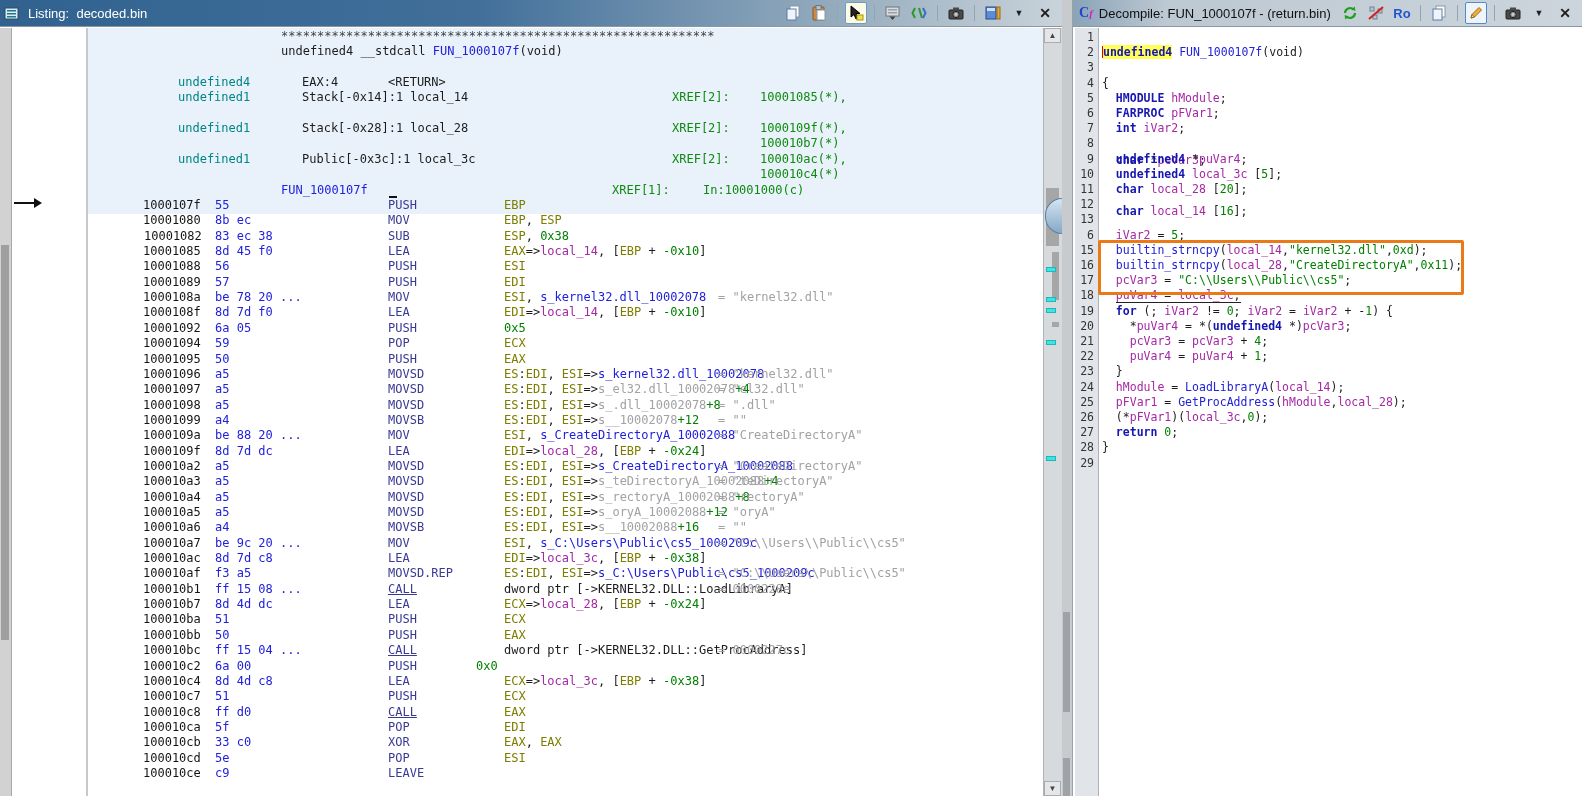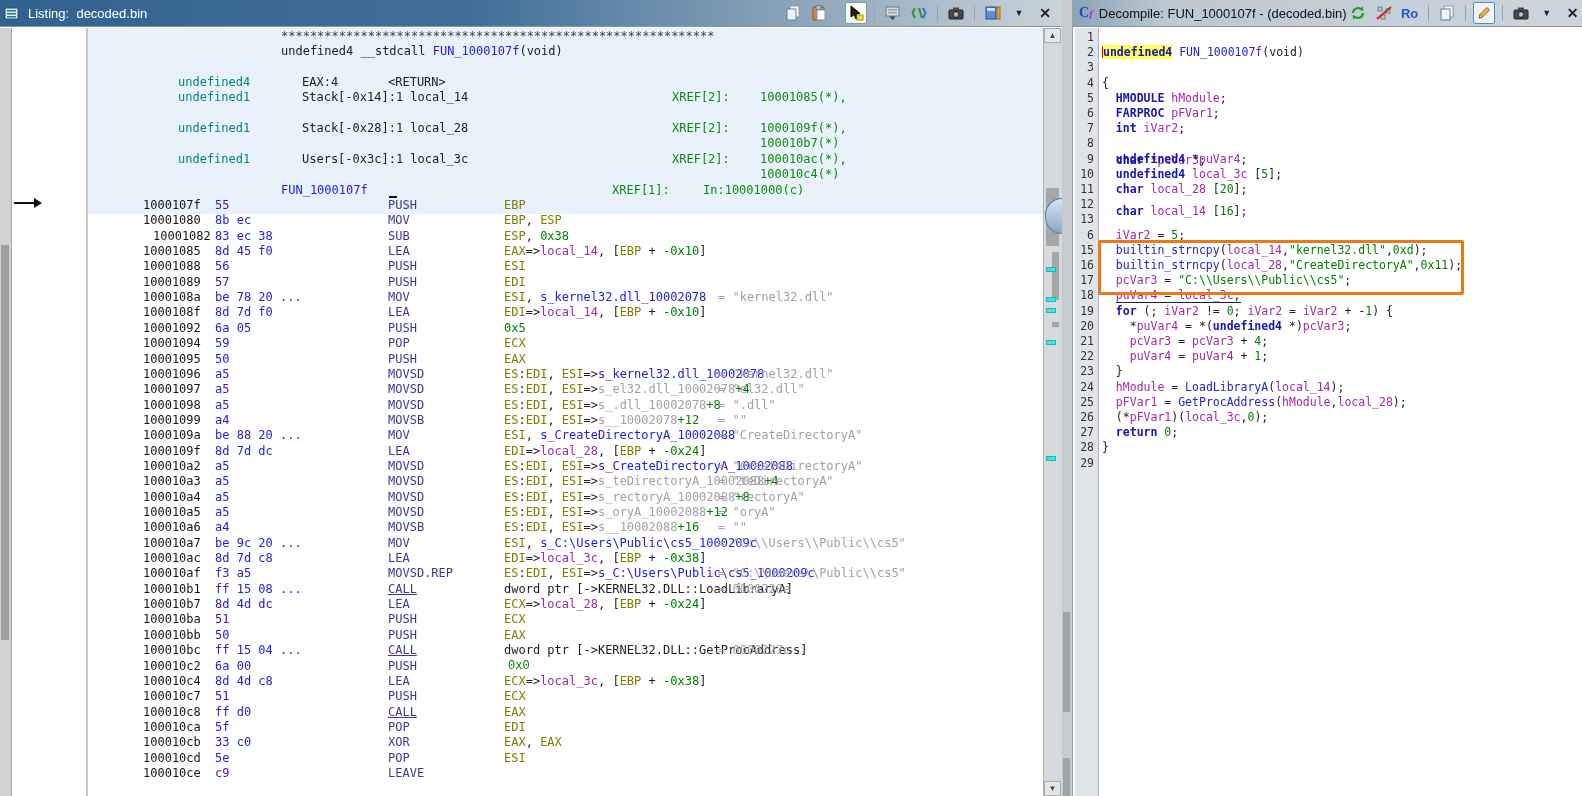--- a/index.html
+++ b/index.html
@@ -156,26 +156,26 @@
       <div class="marginwhite">
         <div class="iparrow"></div>
       </div>
       <div class="cursorbar"></div>
     <div class="hline" style="top: 1px;"><span class="col t-plate" style="left: 281px;">************************************************************</span></div>
         <div class="hline" style="top: 16.35px;"><span class="col t-p" style="left: 281px;"><span class="t-p">undefined4 __stdcall </span><span class="t-lbl">FUN_1000107f</span><span class="t-p">(void)</span></span></div>
         <div class="hline" style="top: 47.05px;"><span class="col t-type" style="left: 178px;">undefined4</span><span class="col t-p" style="left: 302px;">EAX:4</span><span class="col t-p" style="left: 388px;">&lt;RETURN&gt;</span></div>
         <div class="hline" style="top: 62.4px;"><span class="col t-type" style="left: 178px;">undefined1</span><span class="col t-p" style="left: 302px;">Stack[-0x14]:1 local_14</span><span class="col t-xref" style="left: 672px;">XREF[2]:</span><span class="col t-xref" style="left: 760px;">10001085(*),</span></div>
         <div class="hline" style="top: 93.1px;"><span class="col t-type" style="left: 178px;">undefined1</span><span class="col t-p" style="left: 302px;">Stack[-0x28]:1 local_28</span><span class="col t-xref" style="left: 672px;">XREF[2]:</span><span class="col t-xref" style="left: 760px;">1000109f(*),</span></div>
         <div class="hline" style="top: 108.45px;"><span class="col t-xref" style="left: 760px;">100010b7(*)</span></div>
-        <div class="hline" style="top: 123.8px;"><span class="col t-type" style="left: 178px;">undefined1</span><span class="col t-p" style="left: 302px;">Users[-0x3c]:1 local_3c</span><span class="col t-xref" style="left: 672px;">XREF[2]:</span><span class="col t-xref" style="left: 760px;">100010ac(*),</span></div>
+        <div class="hline" style="top: 123.8px;"><span class="col t-type" style="left: 178px;">undefined1</span><span class="col t-p" style="left: 302px;">Public[-0x3c]:1 local_3c</span><span class="col t-xref" style="left: 672px;">XREF[2]:</span><span class="col t-xref" style="left: 760px;">100010ac(*),</span></div>
         <div class="hline" style="top: 139.15px;"><span class="col t-xref" style="left: 760px;">100010c4(*)</span></div>
         <div class="hline" style="top: 154.5px;"><span class="col t-lbl" style="left: 281px;">FUN_1000107f</span><span class="col t-xref" style="left: 612px;">XREF[1]:</span><span class="col t-xref" style="left: 703px;">In:10001000(c)</span></div>
         <div class="lrow" style="top: 170px; text-align: center;"><span class="col t-addr" style="left: 143px;">1000107f</span><span class="col t-bytes" style="left: 215px;">55</span><span class="col t-mn" style="left: 388px;">PUSH</span><span class="col t-p" style="left: 504px;"><span class="t-reg">EBP</span></span></div>
         <div class="lrow" style="top: 185.35px;"><span class="col t-addr" style="left: 143px;">10001080</span><span class="col t-bytes" style="left: 215px;">8b ec</span><span class="col t-mn" style="left: 388px;">MOV</span><span class="col t-p" style="left: 504px;"><span class="t-reg">EBP</span><span class="t-p">, </span><span class="t-reg">ESP</span></span></div>
-        <div class="lrow" style="top: 200.7px;"><span class="col t-addr" style="left: 153px;">10001082</span><span class="col t-bytes" style="left: 215px;">83 ec 38</span><span class="col t-mn" style="left: 388px;">SUB</span><span class="col t-p" style="left: 504px;"><span class="t-reg">ESP</span><span class="t-p">, </span><span class="t-num">0x38</span></span></div>
+        <div class="lrow" style="top: 200.7px;"><span class="col t-addr" style="left: 144px;">10001082</span><span class="col t-bytes" style="left: 215px;">83 ec 38</span><span class="col t-mn" style="left: 388px;">SUB</span><span class="col t-p" style="left: 504px;"><span class="t-reg">ESP</span><span class="t-p">, </span><span class="t-num">0x38</span></span></div>
         <div class="lrow" style="top: 216.05px;"><span class="col t-addr" style="left: 143px;">10001085</span><span class="col t-bytes" style="left: 215px;">8d 45 f0</span><span class="col t-mn" style="left: 388px;">LEA</span><span class="col t-p" style="left: 504px;"><span class="t-reg">EAX</span><span class="t-p">=&gt;</span><span class="t-var">local_14</span><span class="t-p">, [</span><span class="t-reg">EBP</span><span class="t-p"> + </span><span class="t-num">-0x10</span><span class="t-p">]</span></span></div>
         <div class="lrow" style="top: 231.4px;"><span class="col t-addr" style="left: 143px;">10001088</span><span class="col t-bytes" style="left: 215px; text-align: center;">56</span><span class="col t-mn" style="left: 388px;">PUSH</span><span class="col t-p" style="left: 504px;"><span class="t-reg">ESI</span></span></div>
         <div class="lrow" style="top: 246.75px;"><span class="col t-addr" style="left: 143px;">10001089</span><span class="col t-bytes" style="left: 215px;">57</span><span class="col t-mn" style="left: 388px;">PUSH</span><span class="col t-p" style="left: 504px;"><span class="t-reg">EDI</span></span></div>
         <div class="lrow" style="top: 262.1px;"><span class="col t-addr" style="left: 143px;">1000108a</span><span class="col t-bytes" style="left: 215px;">be 78 20 ...</span><span class="col t-mn" style="left: 388px;">MOV</span><span class="col t-p" style="left: 504px;"><span class="t-reg">ESI</span><span class="t-p">, </span><span class="t-lbl">s_kernel32.dll_10002078</span></span><span class="col t-cmt" style="left: 718px;">= "kernel32.dll"</span></div>
         <div class="lrow" style="top: 277.45px;"><span class="col t-addr" style="left: 143px;">1000108f</span><span class="col t-bytes" style="left: 215px;">8d 7d f0</span><span class="col t-mn" style="left: 388px;">LEA</span><span class="col t-p" style="left: 504px;"><span class="t-reg">EDI</span><span class="t-p">=&gt;</span><span class="t-var">local_14</span><span class="t-p">, [</span><span class="t-reg">EBP</span><span class="t-p"> + </span><span class="t-num">-0x10</span><span class="t-p">]</span></span></div>
         <div class="lrow" style="top: 292.8px;"><span class="col t-addr" style="left: 143px;">10001092</span><span class="col t-bytes" style="left: 215px;">6a 05</span><span class="col t-mn" style="left: 388px;">PUSH</span><span class="col t-p" style="left: 504px;"><span class="t-num">0x5</span></span></div>
         <div class="lrow" style="top: 308.15px;"><span class="col t-addr" style="left: 143px;">10001094</span><span class="col t-bytes" style="left: 215px;">59</span><span class="col t-mn" style="left: 388px;">POP</span><span class="col t-p" style="left: 504px;"><span class="t-reg">ECX</span></span></div>
         <div class="lrow" style="top: 323.5px;"><span class="col t-addr" style="left: 143px;">10001095</span><span class="col t-bytes" style="left: 215px;">50</span><span class="col t-mn" style="left: 388px;">PUSH</span><span class="col t-p" style="left: 504px;"><span class="t-reg">EAX</span></span></div>
         <div class="lrow" style="top: 338.85px;"><span class="col t-addr" style="left: 143px;">10001096</span><span class="col t-bytes" style="left: 215px;">a5</span><span class="col t-mn" style="left: 388px;">MOVSD</span><span class="col t-p" style="left: 504px;"><span class="t-reg">ES</span><span class="t-p">:</span><span class="t-reg">EDI</span><span class="t-p">, </span><span class="t-reg">ESI</span><span class="t-p">=&gt;</span><span class="t-lbl">s_kernel32.dll_10002078</span></span><span class="col t-cmt" style="left: 718px;">= "kernel32.dll"</span></div>
         <div class="lrow" style="top: 354.2px;"><span class="col t-addr" style="left: 143px;">10001097</span><span class="col t-bytes" style="left: 215px;">a5</span><span class="col t-mn" style="left: 388px;">MOVSD</span><span class="col t-p" style="left: 504px;"><span class="t-reg">ES</span><span class="t-p">:</span><span class="t-reg">EDI</span><span class="t-p">, </span><span class="t-reg">ESI</span><span class="t-p">=&gt;</span><span class="t-gray">s_el32.dll_10002078</span><span class="t-num">+4</span></span><span class="col t-cmt" style="left: 718px;">= "el32.dll"</span></div>
@@ -189,21 +189,21 @@
         <div class="lrow" style="top: 477px;"><span class="col t-addr" style="left: 143px;">100010a5</span><span class="col t-bytes" style="left: 215px;">a5</span><span class="col t-mn" style="left: 388px;">MOVSD</span><span class="col t-p" style="left: 504px;"><span class="t-reg">ES</span><span class="t-p">:</span><span class="t-reg">EDI</span><span class="t-p">, </span><span class="t-reg">ESI</span><span class="t-p">=&gt;</span><span class="t-gray">s_oryA_10002088</span><span class="t-num">+12</span></span><span class="col t-cmt" style="left: 718px;">= "oryA"</span></div>
         <div class="lrow" style="top: 492.35px;"><span class="col t-addr" style="left: 143px;">100010a6</span><span class="col t-bytes" style="left: 215px;">a4</span><span class="col t-mn" style="left: 388px;">MOVSB</span><span class="col t-p" style="left: 504px;"><span class="t-reg">ES</span><span class="t-p">:</span><span class="t-reg">EDI</span><span class="t-p">, </span><span class="t-reg">ESI</span><span class="t-p">=&gt;</span><span class="t-gray">s__10002088</span><span class="t-num">+16</span></span><span class="col t-cmt" style="left: 718px;">= ""</span></div>
         <div class="lrow" style="top: 507.7px;"><span class="col t-addr" style="left: 143px;">100010a7</span><span class="col t-bytes" style="left: 215px;">be 9c 20 ...</span><span class="col t-mn" style="left: 388px;">MOV</span><span class="col t-p" style="left: 504px;"><span class="t-reg">ESI</span><span class="t-p">, </span><span class="t-lbl">s_C:\Users\Public\cs5_1000209c</span></span><span class="col t-cmt" style="left: 718px;">= "C:\\Users\\Public\\cs5"</span></div>
         <div class="lrow" style="top: 523.05px;"><span class="col t-addr" style="left: 143px;">100010ac</span><span class="col t-bytes" style="left: 215px;">8d 7d c8</span><span class="col t-mn" style="left: 388px;">LEA</span><span class="col t-p" style="left: 504px;"><span class="t-reg">EDI</span><span class="t-p">=&gt;</span><span class="t-var">local_3c</span><span class="t-p">, [</span><span class="t-reg">EBP</span><span class="t-p"> + </span><span class="t-num">-0x38</span><span class="t-p">]</span></span></div>
         <div class="lrow" style="top: 538.4px;"><span class="col t-addr" style="left: 143px;">100010af</span><span class="col t-bytes" style="left: 215px;">f3 a5</span><span class="col t-mn" style="left: 388px;">MOVSD.REP</span><span class="col t-p" style="left: 504px;"><span class="t-reg">ES</span><span class="t-p">:</span><span class="t-reg">EDI</span><span class="t-p">, </span><span class="t-reg">ESI</span><span class="t-p">=&gt;</span><span class="t-lbl">s_C:\Users\Public\cs5_1000209c</span></span><span class="col t-cmt" style="left: 718px;">= "C:\\Users\\Public\\cs5"</span></div>
         <div class="lrow" style="top: 553.75px;"><span class="col t-addr" style="left: 143px;">100010b1</span><span class="col t-bytes" style="left: 215px;">ff 15 08 ...</span><span class="col t-mn u" style="left: 388px;">CALL</span><span class="col t-p" style="left: 504px;"><span class="t-p">dword ptr [-&gt;KERNEL32.DLL::LoadLibraryA]</span></span><span class="col t-cmt" style="left: 718px;">= 0000228e</span></div>
         <div class="lrow" style="top: 569.1px;"><span class="col t-addr" style="left: 143px;">100010b7</span><span class="col t-bytes" style="left: 215px;">8d 4d dc</span><span class="col t-mn" style="left: 388px;">LEA</span><span class="col t-p" style="left: 504px;"><span class="t-reg">ECX</span><span class="t-p">=&gt;</span><span class="t-var">local_28</span><span class="t-p">, [</span><span class="t-reg">EBP</span><span class="t-p"> + </span><span class="t-num">-0x24</span><span class="t-p">]</span></span></div>
         <div class="lrow" style="top: 584.45px;"><span class="col t-addr" style="left: 143px;">100010ba</span><span class="col t-bytes" style="left: 215px;">51</span><span class="col t-mn" style="left: 388px;">PUSH</span><span class="col t-p" style="left: 504px;"><span class="t-reg">ECX</span></span></div>
         <div class="lrow" style="top: 599.8px;"><span class="col t-addr" style="left: 143px;">100010bb</span><span class="col t-bytes" style="left: 215px;">50</span><span class="col t-mn" style="left: 388px;">PUSH</span><span class="col t-p" style="left: 504px;"><span class="t-reg">EAX</span></span></div>
         <div class="lrow" style="top: 615.15px;"><span class="col t-addr" style="left: 143px;">100010bc</span><span class="col t-bytes" style="left: 215px;">ff 15 04 ...</span><span class="col t-mn u" style="left: 388px;">CALL</span><span class="col t-p" style="left: 504px;"><span class="t-p">dword ptr [-&gt;KERNEL32.DLL::GetProcAddress]</span></span><span class="col t-cmt" style="left: 718px;">= 0000227c</span></div>
-        <div class="lrow" style="top: 630.5px;"><span class="col t-addr" style="left: 143px;">100010c2</span><span class="col t-bytes" style="left: 215px;">6a 00</span><span class="col t-mn" style="left: 388px;">PUSH</span><span class="col t-p" style="left: 508px; font-family: Liberation Mono, monospace;"><span class="t-num">0x0</span></span></div>
+        <div class="lrow" style="top: 630.5px;"><span class="col t-addr" style="left: 143px;">100010c2</span><span class="col t-bytes" style="left: 215px;">6a 00</span><span class="col t-mn" style="left: 388px;">PUSH</span><span class="col t-p" style="left: 476px;"><span class="t-num">0x0</span></span></div>
         <div class="lrow" style="top: 645.85px;"><span class="col t-addr" style="left: 143px;">100010c4</span><span class="col t-bytes" style="left: 215px;">8d 4d c8</span><span class="col t-mn" style="left: 388px;">LEA</span><span class="col t-p" style="left: 504px;"><span class="t-reg">ECX</span><span class="t-p">=&gt;</span><span class="t-var">local_3c</span><span class="t-p">, [</span><span class="t-reg">EBP</span><span class="t-p"> + </span><span class="t-num">-0x38</span><span class="t-p">]</span></span></div>
         <div class="lrow" style="top: 661.2px;"><span class="col t-addr" style="left: 143px;">100010c7</span><span class="col t-bytes" style="left: 215px;">51</span><span class="col t-mn" style="left: 388px;">PUSH</span><span class="col t-p" style="left: 504px;"><span class="t-reg">ECX</span></span></div>
         <div class="lrow" style="top: 676.55px;"><span class="col t-addr" style="left: 143px;">100010c8</span><span class="col t-bytes" style="left: 215px;">ff d0</span><span class="col t-mn u" style="left: 388px;">CALL</span><span class="col t-p" style="left: 504px;"><span class="t-reg">EAX</span></span></div>
         <div class="lrow" style="top: 691.9px;"><span class="col t-addr" style="left: 143px;">100010ca</span><span class="col t-bytes" style="left: 215px;">5f</span><span class="col t-mn" style="left: 388px;">POP</span><span class="col t-p" style="left: 504px;"><span class="t-reg">EDI</span></span></div>
         <div class="lrow" style="top: 707.25px;"><span class="col t-addr" style="left: 143px;">100010cb</span><span class="col t-bytes" style="left: 215px;">33 c0</span><span class="col t-mn" style="left: 388px;">XOR</span><span class="col t-p" style="left: 504px;"><span class="t-reg">EAX</span><span class="t-p">, </span><span class="t-reg">EAX</span></span></div>
         <div class="lrow" style="top: 722.6px;"><span class="col t-addr" style="left: 143px;">100010cd</span><span class="col t-bytes" style="left: 215px;">5e</span><span class="col t-mn" style="left: 388px;">POP</span><span class="col t-p" style="left: 504px;"><span class="t-reg">ESI</span></span></div>
         <div class="lrow" style="top: 737.95px;"><span class="col t-addr" style="left: 143px;">100010ce</span><span class="col t-bytes" style="left: 215px;">c9</span><span class="col t-mn" style="left: 388px;">LEAVE</span><span class="col t-p" style="left: 504px;"></span></div>
       </div>
 
     <div class="lscroll">
@@ -222,21 +222,21 @@
 
   <div class="splitter">
     <div class="dark1"></div>
     <div class="dark2"></div>
     <div class="knob"></div>
   </div>
 
   <div class="panel decomp-panel">
     <div class="hdr decomp-hdr">
       <span class="cf-logo"><span>C</span><span class="f">f</span></span>
-      <span class="hdr-title">Decompile: FUN_1000107f - (decoded.bin)</span>
+      <span class="hdr-title">Decompile: FUN_1000107f - (return.bin)</span>
       <div class="hdr-tools">
         <span class="tool">
           <svg width="16" height="16">
               <path d="M3 8a5 5 0 0 1 8.5-3.5" fill="none" stroke="#1fa01f" stroke-width="2.2"></path>
               <polygon points="12.8,1.5 13.4,6 9.2,4.4" fill="#1fa01f"></polygon>
               <path d="M13 8a5 5 0 0 1-8.5 3.5" fill="none" stroke="#1fa01f" stroke-width="2.2"></path>
               <polygon points="3.2,14.5 2.6,10 6.8,11.6" fill="#1fa01f"></polygon>
             </svg>
         </span>
         <span class="tool">

